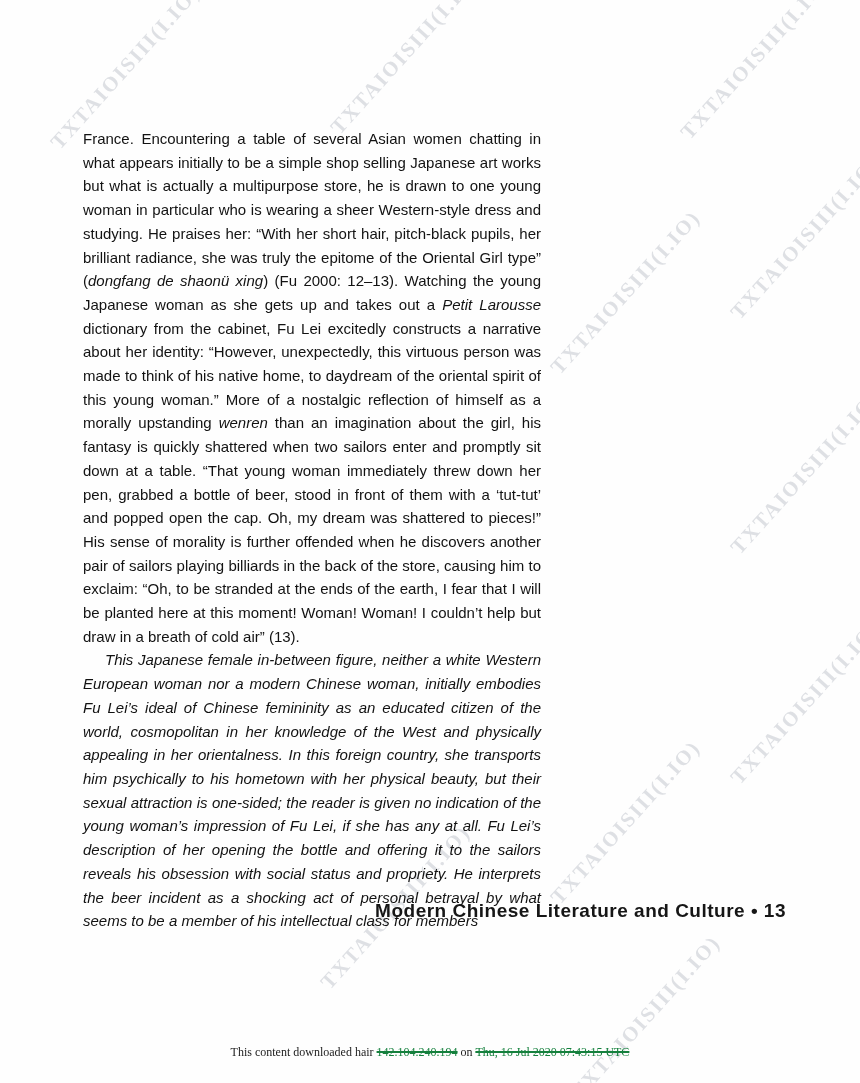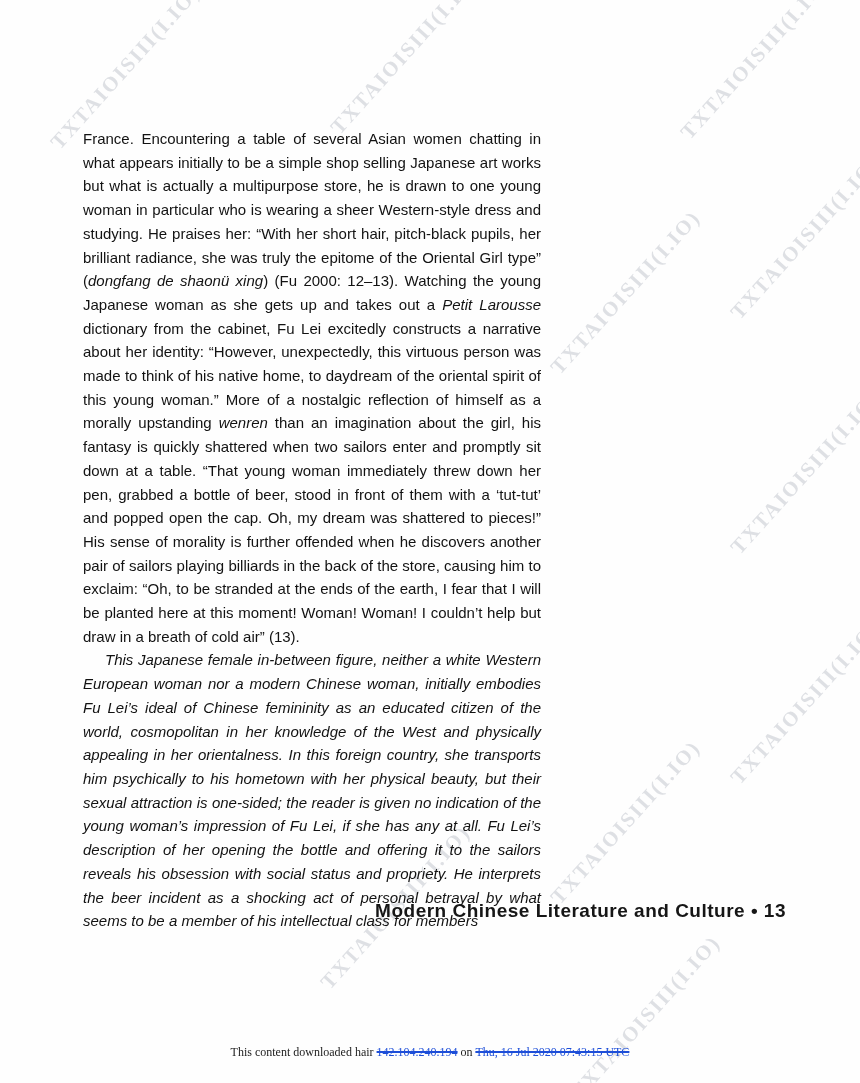--- a/index.html
+++ b/index.html
@@ -64,21 +64,21 @@
     top: 1044px;
     text-align: center;
     font-family: "Liberation Serif", serif;
     font-size: 12px;
     line-height: 16px;
     color: #222222;
   }
   .redacted {
     text-decoration: line-through;
     text-decoration-thickness: 2px;
-    color: #1d4ed8;
+    color: #15803d;
   }
 </style>
 </head>
 <body>
 
 <div class="page">
 
   <span class="wm" style="left: 20px;  top: 55px;">TXTAIOISIII(I.IO)</span>
   <span class="wm" style="left: 300px; top: 40px;">TXTAIOISIII(I.IO)</span>
   <span class="wm" style="left: 650px; top: 45px;">TXTAIOISIII(I.IO)</span>

